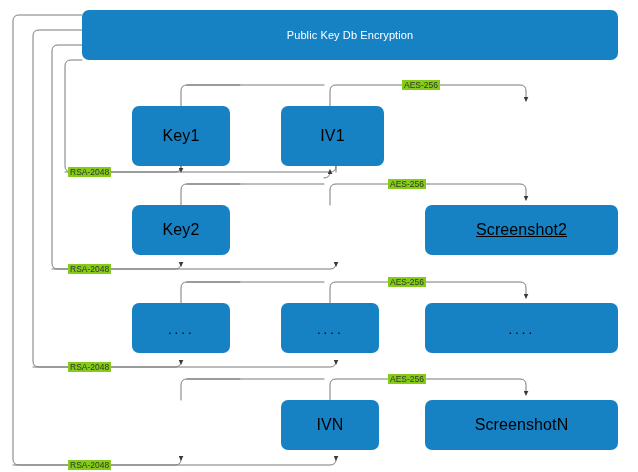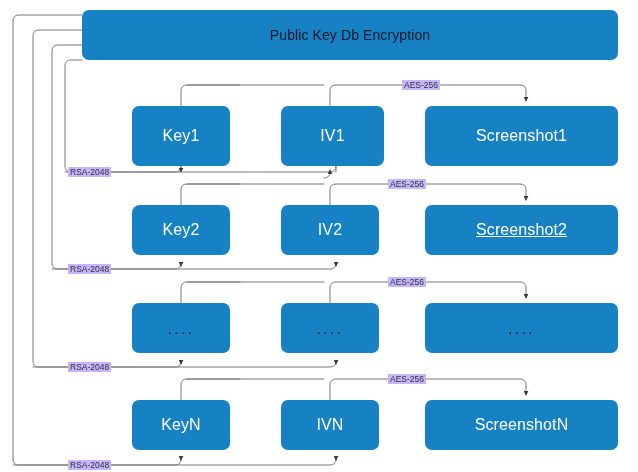--- a/index.html
+++ b/index.html
@@ -31,37 +31,37 @@
     color: #111111;
     display: flex;
     align-items: center;
     justify-content: center;
     text-align: center;
     box-sizing: border-box;
     letter-spacing: 0.1px;
     z-index: 3;
   }
   .node.header {
-    font-size: 14px;
-    color: #0f172a;
+    font-size: 11px;
+    color: #ffffff;
   }
   .node.cell {
     font-size: 16px;
-    color: #ffffff;
+    color: #000000;
   }
   .node.dots {
     font-size: 15px;
     letter-spacing: 2.5px;
     color: #111111;
   }
   .edge-label {
     position: absolute;
     font-size: 8.5px;
     color: #333333;
-    background: #c4b5fd;
+    background: #84cc16;
     padding: 0 2px;
     white-space: nowrap;
     z-index: 2;
     line-height: 10px;
   }
 </style>
 </head>
 <body>
 
 <div id="canvas">
@@ -103,31 +103,28 @@
       <path d="M 181 400 L 181 385 Q 181 379 187 379 L 240 379"></path>
       <path d="M 330 400 L 330 385 Q 330 379 336 379 L 520 379 Q 526 379 526 385 L 526 395" marker-end="url(#arrow)"></path>
       <path d="M 187 379 L 324 379"></path>
     </g>
   </svg>
 
   <div class="node header" style="left:82px; top:10px; width:536px; height:50px;">Public Key Db Encryption</div>
 
   <div class="node cell" style="left:132px; top:106px; width:98px; height:60px;">Key1</div>
   <div class="node cell" style="left:281px; top:106px; width:103px; height:60px;">IV1</div>
-  <div class="node cell" style="left:425px; top:106px; width:193px; height:60px;">Screenshot1</div>
 
   <div class="node cell" style="left:132px; top:205px; width:98px; height:50px;border-radius:8px;">Key2</div>
-  <div class="node cell" style="left:281px; top:205px; width:98px; height:50px;">IV2</div>
   <div class="node cell" style="left:425px; top:205px; width:193px; height:50px;text-decoration:underline;">Screenshot2</div>
 
   <div class="node dots" style="left:132px; top:303px; width:98px; height:50px;">....</div>
   <div class="node dots" style="left:281px; top:303px; width:98px; height:50px;">....</div>
   <div class="node dots" style="left:425px; top:303px; width:193px; height:50px;">....</div>
 
-  <div class="node cell" style="left:132px; top:400px; width:98px; height:50px;">KeyN</div>
   <div class="node cell" style="left:281px; top:400px; width:98px; height:50px;">IVN</div>
   <div class="node cell" style="left:425px; top:400px; width:193px; height:50px;">ScreenshotN</div>
 
   <div class="edge-label" style="left:402px; top:80px;">AES-256</div>
   <div class="edge-label" style="left:388px; top:179px;">AES-256</div>
   <div class="edge-label" style="left:388px; top:277px;">AES-256</div>
   <div class="edge-label" style="left:388px; top:374px;">AES-256</div>
 
   <div class="edge-label" style="left:68px; top:167px;">RSA-2048</div>
   <div class="edge-label" style="left:68px; top:264px;">RSA-2048</div>

